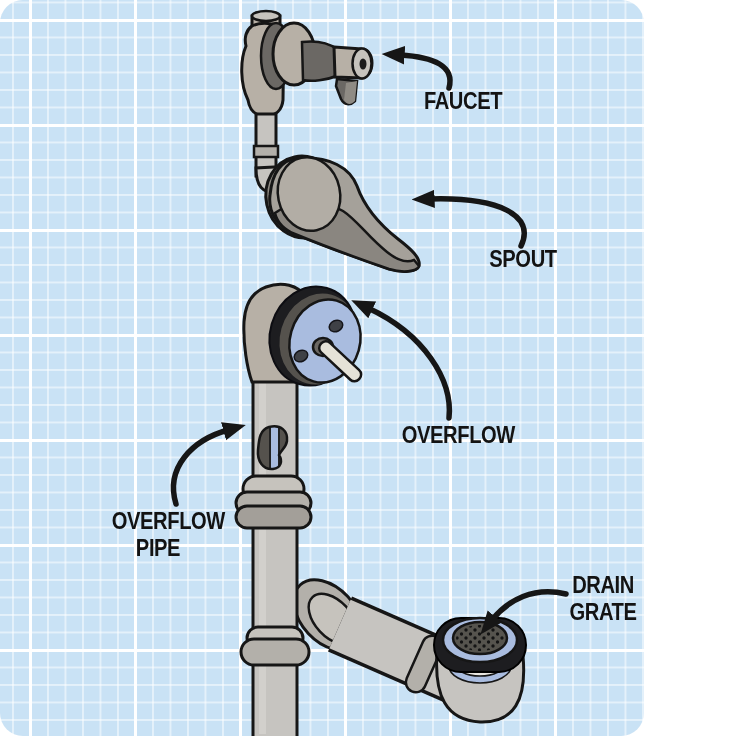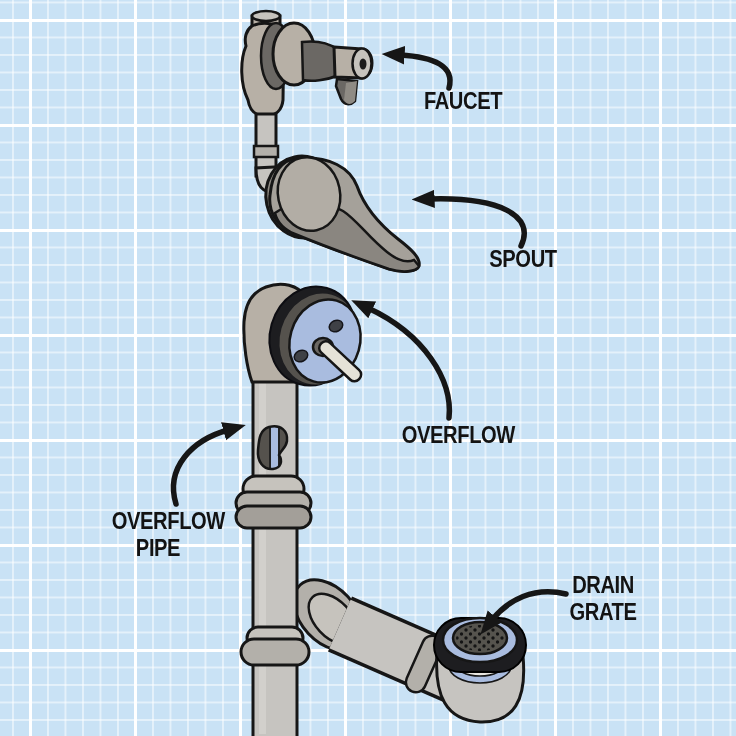--- a/index.html
+++ b/index.html
@@ -1,26 +1,27 @@
 <!DOCTYPE html>
 <html style="--background: #c9e2f5; --grid_minor: rgba(255,255,255,0.5); --grid_major: #ffffff; --outline: #161616; --label_text: #131313; --pipe_gray: #c6c4c0; --pipe_highlight: #d9d7d3; --fitting_gray: #b3b0aa; --fitting_light: #c6c3bd; --fitting_shadow: #a39f99; --metal_taupe: #b7b0a6; --metal_dark: #6b6864; --spout_top: #a5a19a; --spout_side: #8a8680; --flange_ring: #8f8b84; --flange_face: #b2ada5; --plate_blue: #a9bcdf; --ring_dark: #55524d; --gasket_black: #1d1d20; --grate_face: #56544e; --grate_holes: #141414; --lever_cream: #e5e2d7; --screw_dark: #3f4146; --lip_white: #e9e7e1;"><head>
 <meta charset="utf-8">
 <style>
   html,body{margin:0;padding:0;}
   body{width:736px;height:736px;overflow:hidden;font-family:"Liberation Sans",sans-serif;}
   .canvas{
-    position:relative;width:736px;height:736px;
+    position:relative;width:644px;height:736px;
     background-color:var(--background);
     background-image:
       linear-gradient(var(--grid_major) 3px, transparent 3px),
       linear-gradient(90deg, var(--grid_major) 3px, transparent 3px),
       linear-gradient(var(--grid_minor) 1.5px, transparent 1.5px),
       linear-gradient(90deg, var(--grid_minor) 1.5px, transparent 1.5px);
     background-size:105px 105px,105px 105px,17.5px 17.5px,17.5px 17.5px;
     background-position:0 19px,29px 0,0 1.5px,12px 0;
+    border-radius:23px;
   }
   svg{position:absolute;left:0;top:0;}
   
   .ol{stroke:var(--outline);stroke-width:3;}
   .ol2{stroke:var(--outline);stroke-width:2.5;}
   .ol1{stroke:var(--outline);stroke-width:1.6;}
   .nofill{fill:none;}
   .f-pipe{fill:var(--pipe_gray);}
   .f-pipehl{fill:var(--pipe_highlight);}
   .f-fit{fill:var(--fitting_gray);}

